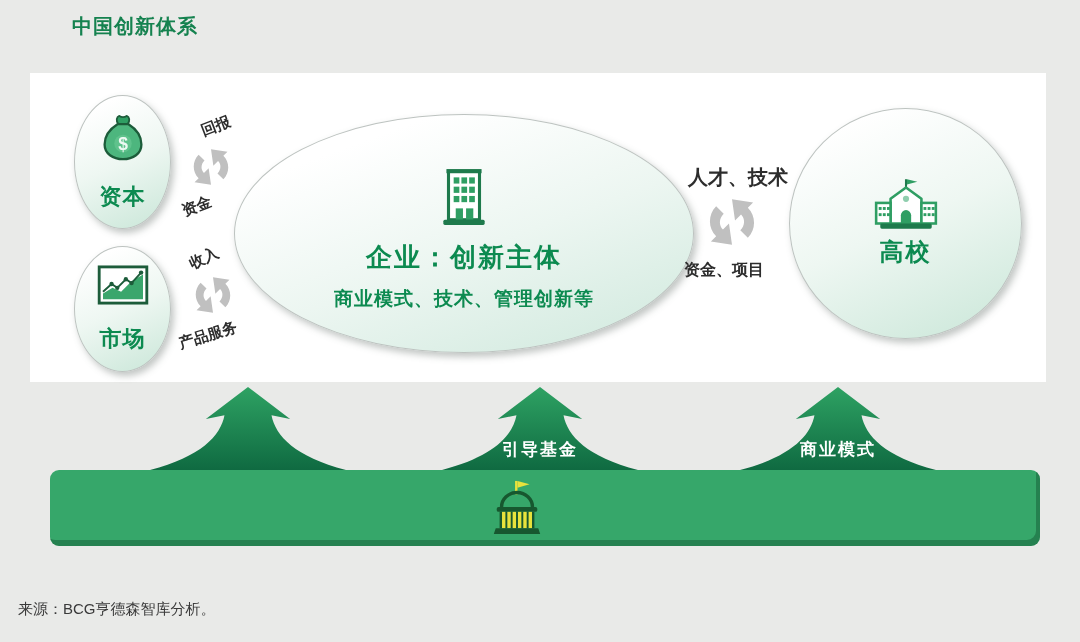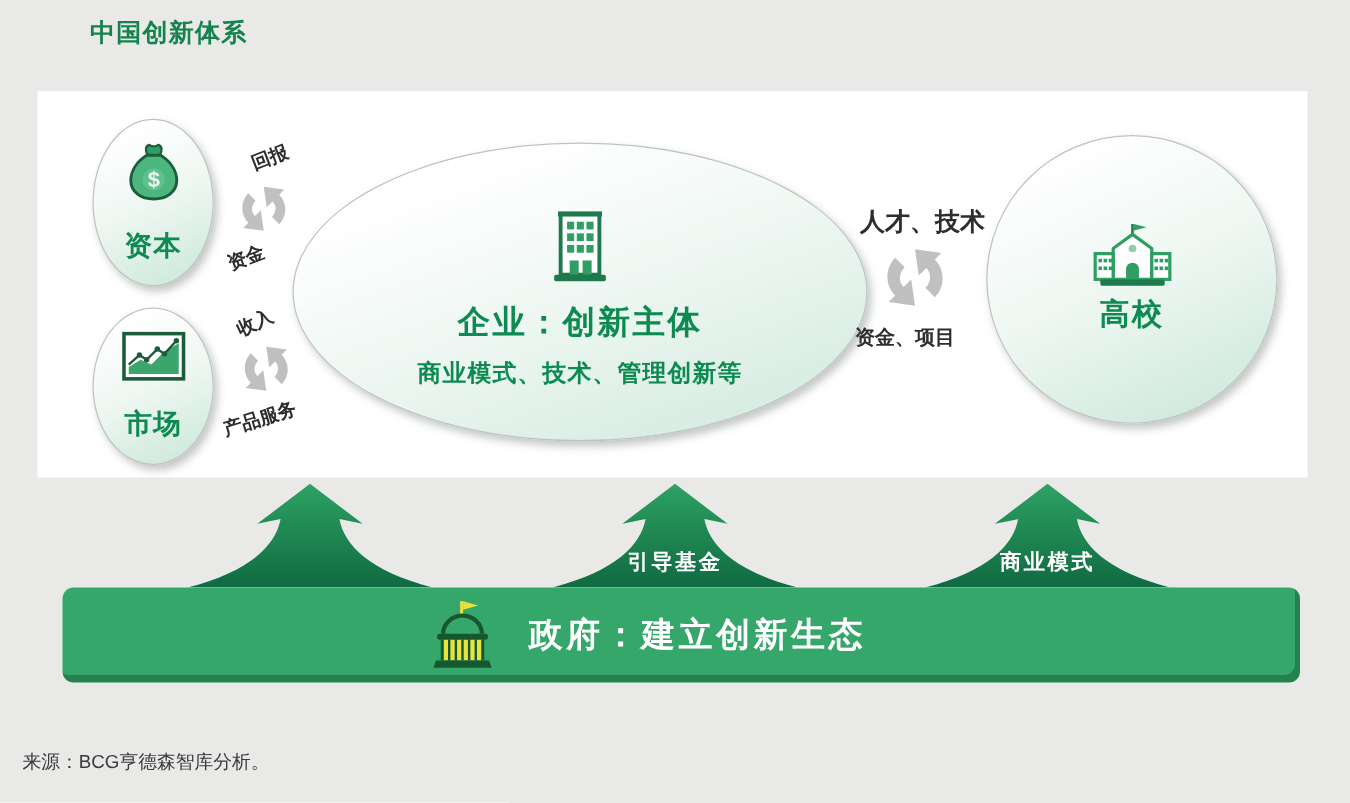--- a/index.html
+++ b/index.html
@@ -202,19 +202,18 @@
         <g fill="#e8e23c">
           <rect x="14.5" y="35" width="3.5" height="17"></rect>
             <rect x="20" y="35" width="3.5" height="17"></rect>
           <rect x="25.5" y="35" width="3.5" height="17"></rect>
             <rect x="31" y="35" width="3.5" height="17"></rect>
           <rect x="36.5" y="35" width="3.5" height="17"></rect>
             <rect x="42" y="35" width="3.5" height="17"></rect>
         </g>
         <path d="M8 52 h44 l2 6 h-48 Z" fill="#17572f"></path>
       </svg>
-      <div class="gov-title">政府：建立创新生态</div>
     </div>
   </div>
 
   <div class="abs source">来源：BCG亨德森智库分析。</div>
 
 </div>
 
 </body></html>

